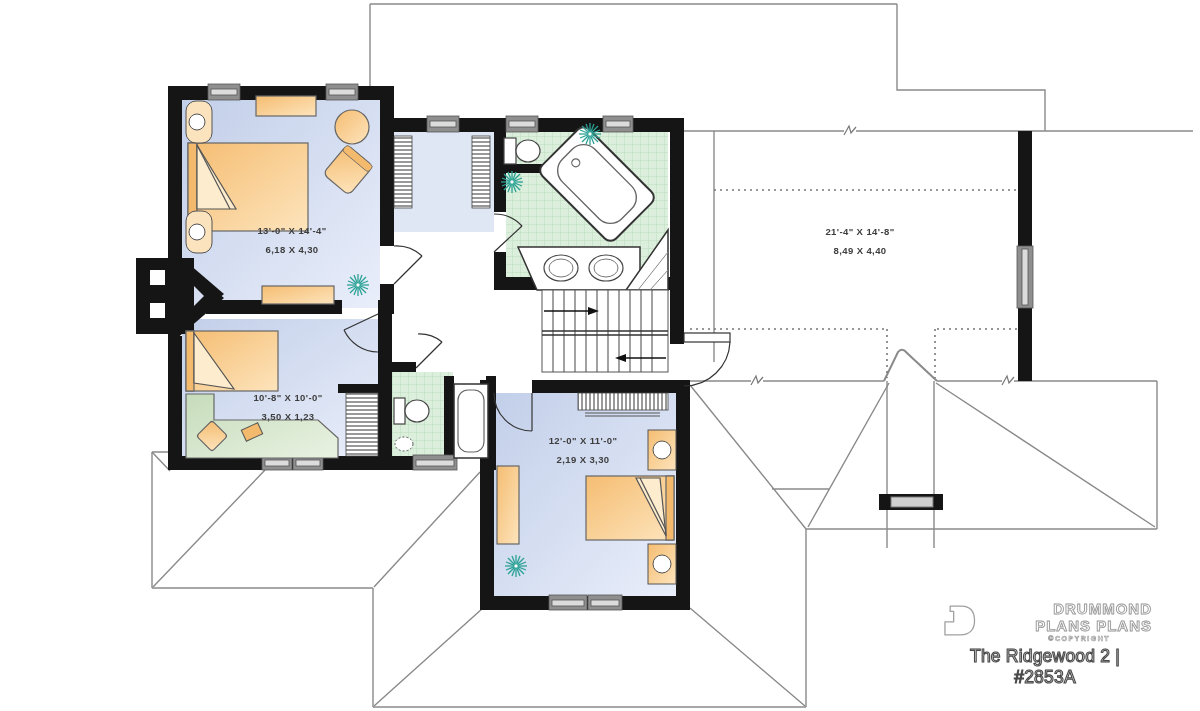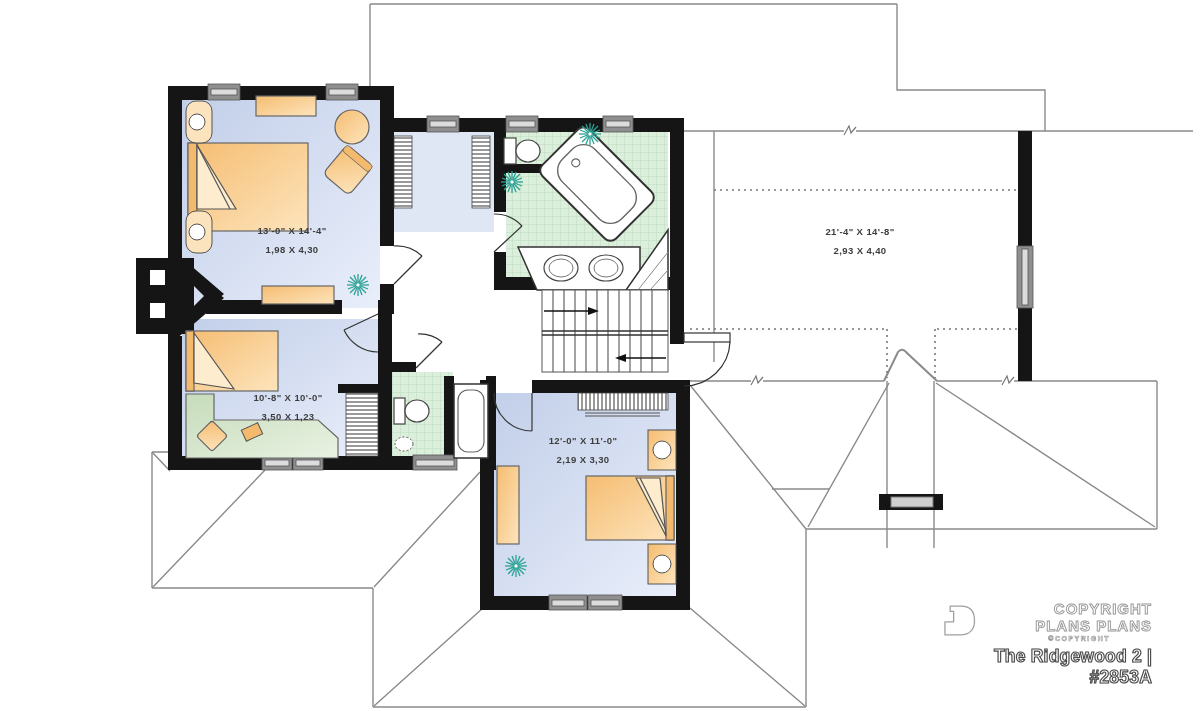--- a/index.html
+++ b/index.html
@@ -8,21 +8,21 @@
   .stage svg{position:absolute;left:0;top:0;}
   .room-label{position:absolute;width:150px;text-align:center;font-size:9.5px;
               color:#3d3d3d;letter-spacing:.4px;line-height:19px;font-weight:bold;}
   .brand{position:absolute;left:938px;top:600px;width:214px;}
   .brand-row{display:flex;justify-content:flex-end;align-items:center;gap:5px;}
   .brand-name{text-align:right;font-size:15px;font-weight:700;letter-spacing:1px;
               line-height:17px;color:#fff;-webkit-text-stroke:0.9px #9a9a9a;
               text-shadow:0 0 1px #aaa;}
   .brand-copy{text-align:right;font-size:7px;font-weight:700;letter-spacing:1.5px;
               color:#fff;-webkit-text-stroke:0.6px #9a9a9a;margin:1px 42px 0 0;}
-  .plan-title{text-align:right;font-size:17.5px;font-weight:700;color:#fff;
+  .plan-title{text-align:center;font-size:17.5px;font-weight:400;color:#fff;
               -webkit-text-stroke:1.1px #4a4a4a;text-shadow:0 0 1px #555;
               margin-top:4px;letter-spacing:.2px;}
 </style>
 </head>
 <body>
 
 <div class="stage">
 <svg width="1200" height="711" viewBox="0 0 1200 711">
   <defs>
     <linearGradient id="gFurn" x1="0" y1="0" x2="1" y2="1">
@@ -333,39 +333,39 @@
   </g>
 
   <use href="#plant" x="358" y="285"></use>
   <use href="#plant" x="512" y="182"></use>
   <use href="#plant" x="590" y="134"></use>
   <use href="#plant" x="516" y="566"></use>
 </svg>
 
   <div class="room-label" style="left:217px;top:221px;">
     <div>13'-0" X 14'-4"</div>
-    <div>1,98 X 4,30</div>
+    <div>6,18 X 4,30</div>
   </div>
   <div class="room-label" style="left:213px;top:388px;">
     <div>10'-8" X 10'-0"</div>
     <div>3,50 X 1,23</div>
   </div>
   <div class="room-label" style="left:508px;top:431px;">
     <div>12'-0" X 11'-0"</div>
     <div>2,19 X 3,30</div>
   </div>
   <div class="room-label" style="left:785px;top:222px;">
     <div>21'-4" X 14'-8"</div>
-    <div>2,93 X 4,40</div>
+    <div>8,49 X 4,40</div>
   </div>
 
   <div class="brand">
     <div class="brand-row">
       <div class="brand-name">
-        <div>COPYRIGHT</div>
+        <div>DRUMMOND</div>
         <div>PLANS PLANS</div>
       </div>
       <svg width="40" height="42" viewBox="0 0 46 42">
         <path d="M14,4 H27 C39,4 42,13 42,21 C42,30 37,37 26,37 H8 V22 H18 V10 H14 Z" fill="#fff" stroke="#a0a0a0" stroke-width="1.5" stroke-linejoin="round"></path>
       </svg>
     </div>
     <div class="brand-copy">©COPYRIGHT</div>
     <div class="plan-title">The Ridgewood 2 | #2853A</div>
   </div>
 </div>

